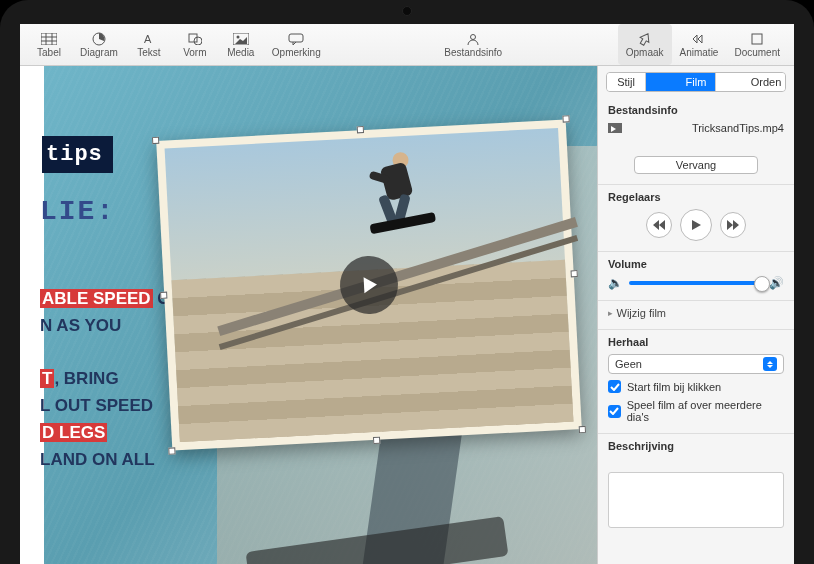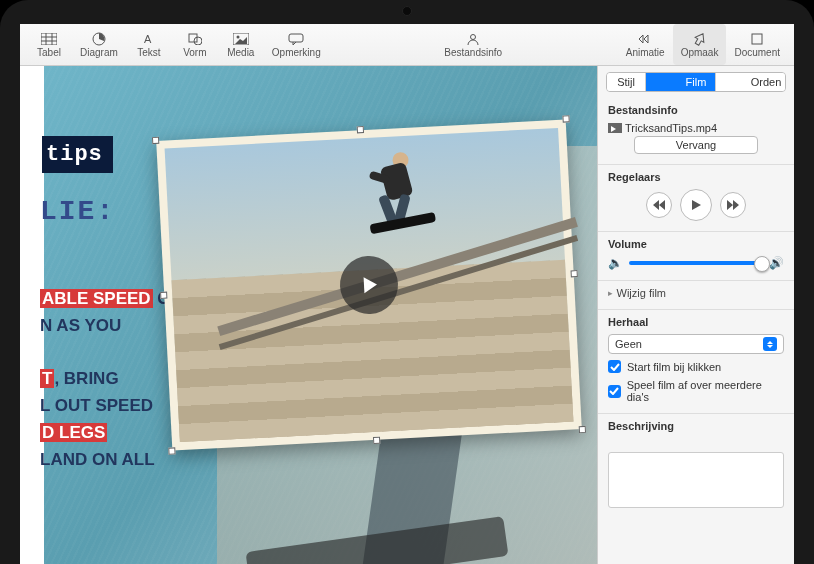--- a/index.html
+++ b/index.html
@@ -58,21 +58,21 @@
 
 .inspector { position:absolute; top:42px; right:0; bottom:0; width:197px; background:#f5f5f5; border-left:1px solid #ccc; overflow-y:auto; font-size:11px; color:#333; }
 .seg { display:flex; margin:6px 8px; border:1px solid #bbb; border-radius:4px; overflow:hidden; }
 .seg > div { flex:1; text-align:center; padding:3px 0; font-size:11px; background:#fff; cursor:default; }
 .seg > div + div { border-left:1px solid #ccc;padding-left:31px; }
 .seg > div.on { background:#0a7bff; color:#fff; }
 
 .sec { padding:6px 10px 10px; border-bottom:1px solid #ddd; }
 .sec.noline { border-bottom:none; }
 .sec-h { font-weight:600; font-size:11px; margin-bottom:6px; }
-.file-row { display:flex; align-items:center; gap:3px; margin-bottom:2px; font-size:11px; }
+.file-row { display:flex; align-items:center; gap:3px; margin-bottom:22px; font-size:11px;justify-content:space-between; }
 .file-ico { width:14px; height:10px; background:#666; position:relative; }
 .file-ico::after{content:"";position:absolute;left:3px;top:3px;border-left:5px solid #fff;border-top:3px solid transparent;border-bottom:3px solid transparent;}
 .btn { display:block; margin:0 auto; width:124px; text-align:center; font-size:11px; padding:2px 0; background:#fff; border:1px solid #bbb; border-radius:4px; }
 
 .controls { display:flex; align-items:center; justify-content:center; gap:8px; margin-top:2px; }
 .ctrl { width:26px; height:26px; border-radius:50%; border:1px solid #bbb; background:#fff; display:flex; align-items:center; justify-content:center; }
 .ctrl.big{width:32px;height:32px;}
 .ctrl svg{fill:#555;}
 
 .vol-row { display:flex; align-items:center; gap:6px; margin-top:4px;}
@@ -164,35 +164,35 @@
       <div class="tb-item">
         <div class="tb-ico">
             <svg width="16" height="12">
               <circle cx="8" cy="4" r="2.5" fill="none" stroke="#555"></circle>
               <path d="M3 12 A5 5 0 0 1 13 12" fill="none" stroke="#555"></path>
             </svg>
           </div>
         <div class="tb-lbl">Bestandsinfo</div>
       </div>
       <div class="tb-spacer"></div>
-      <div class="tb-item">
-        <div class="tb-ico">
-            <svg width="16" height="12">
-              <path d="M2 6 L6 2 L6 10 Z M7 6 L11 2 L11 10 Z" fill="none" stroke="#555"></path>
-            </svg>
-          </div>
-        <div class="tb-lbl">Animatie</div>
-      </div>
       <div class="tb-item active">
         <div class="tb-ico">
             <svg width="14" height="14">
               <path d="M7 1 L2 8 L5 8 L5 13 L9 13 L9 8 L12 8 Z" fill="none" stroke="#555" transform="rotate(30 7 7)"></path>
             </svg>
           </div>
         <div class="tb-lbl">Opmaak</div>
+      </div>
+      <div class="tb-item">
+        <div class="tb-ico">
+            <svg width="16" height="12">
+              <path d="M2 6 L6 2 L6 10 Z M7 6 L11 2 L11 10 Z" fill="none" stroke="#555"></path>
+            </svg>
+          </div>
+        <div class="tb-lbl">Animatie</div>
       </div>
       <div class="tb-item">
         <div class="tb-ico">
             <svg width="14" height="12">
               <rect x="2" y="1" width="10" height="10" fill="none" stroke="#555"></rect>
             </svg>
           </div>
         <div class="tb-lbl">Document</div>
       </div>
     </div>

